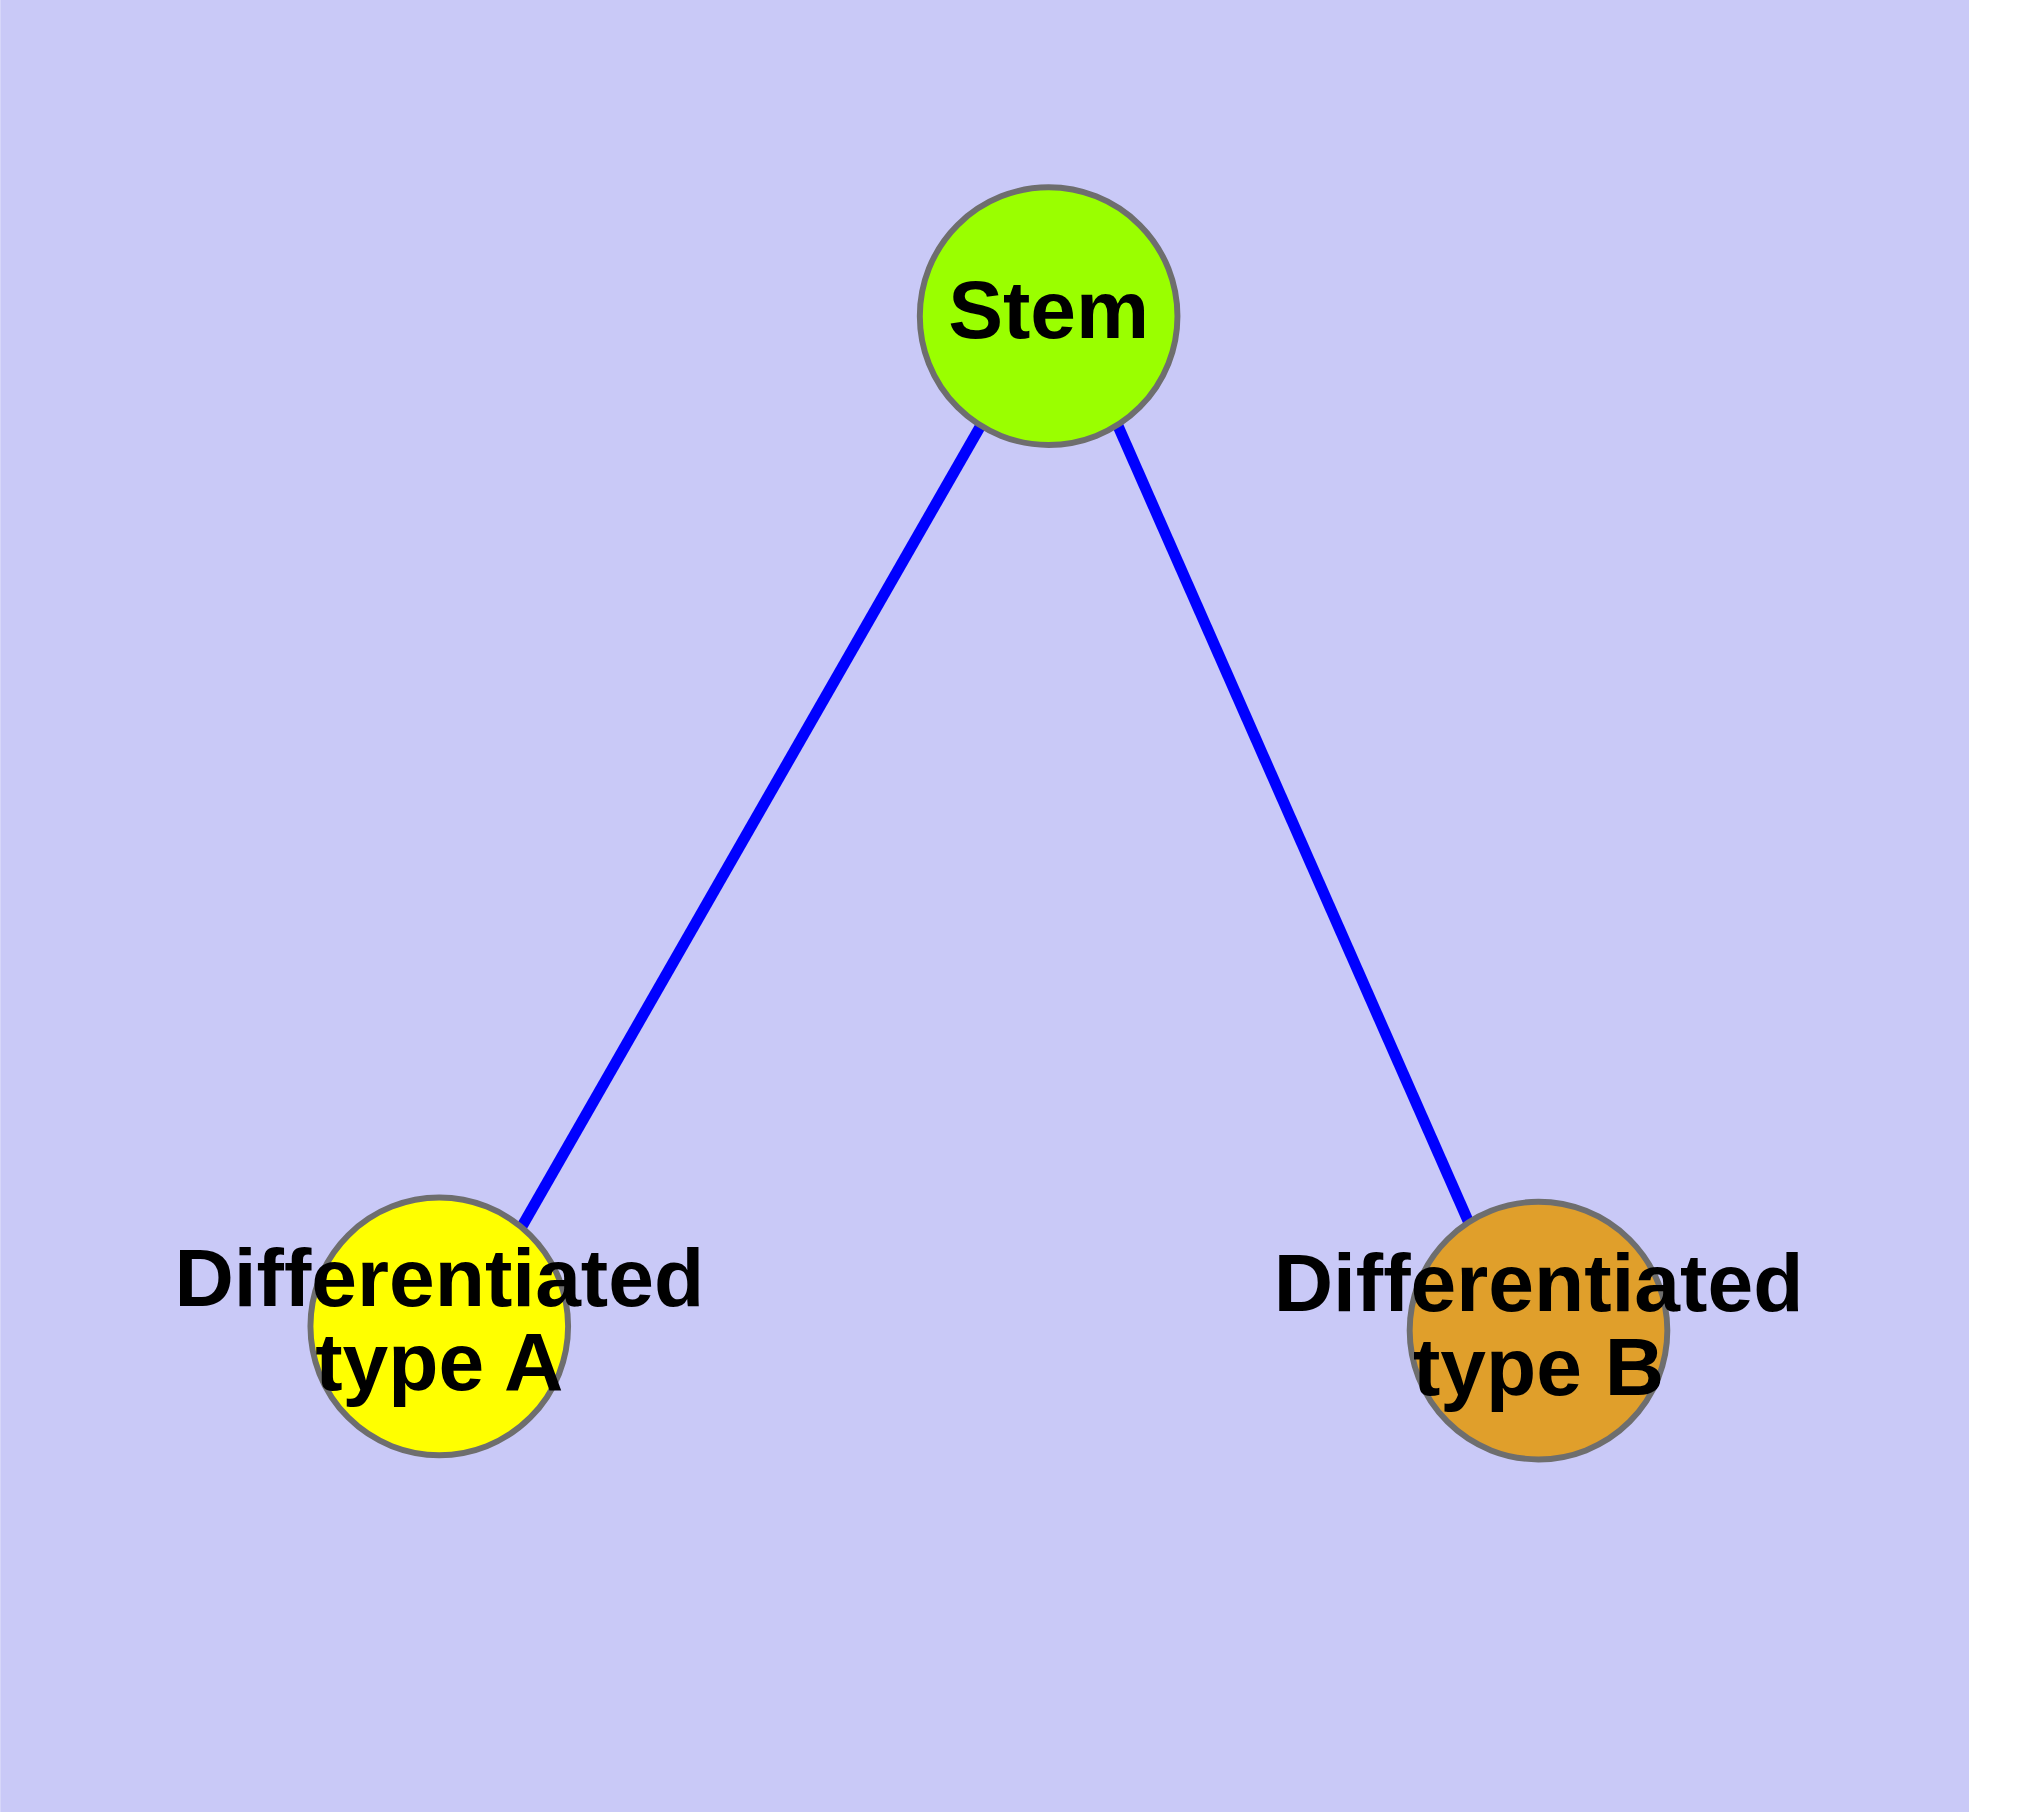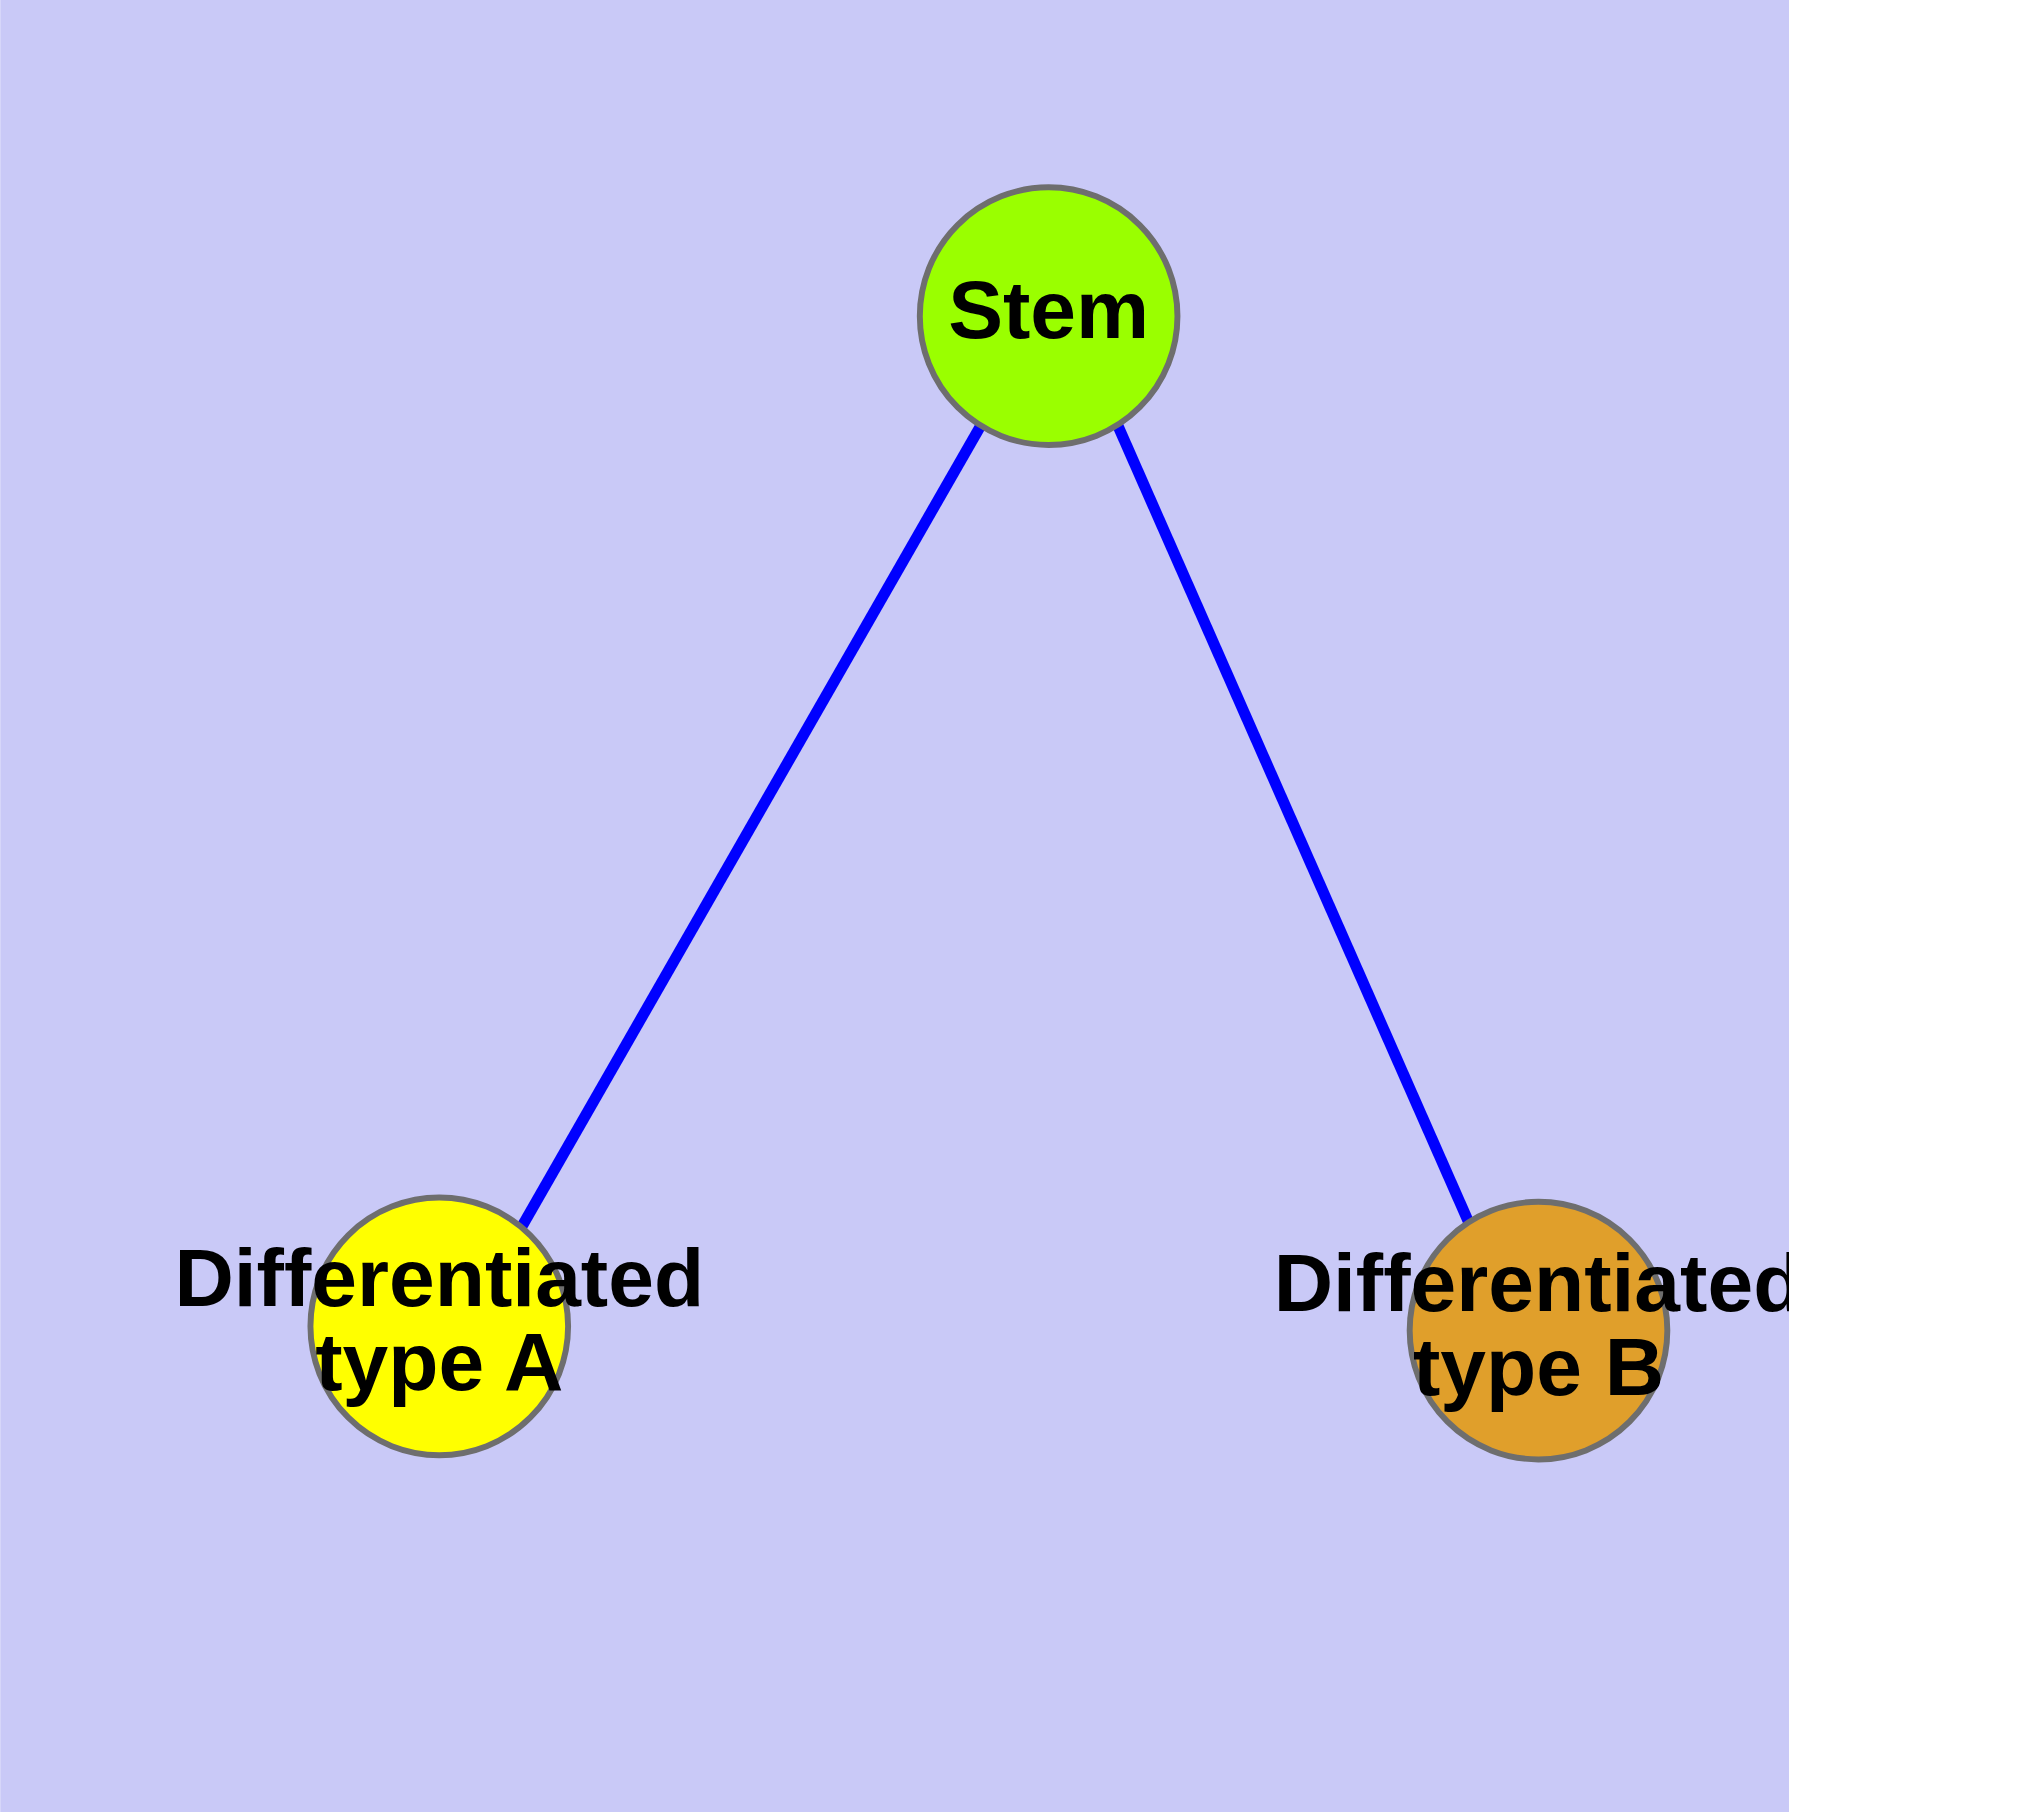--- a/index.html
+++ b/index.html
@@ -2,21 +2,21 @@
 <html style="font-size:13.6px"><head>
 <meta charset="utf-8">
 <style>
   html, body {
     margin: 0;
     padding: 0;
     background: #ffffff;
   }
   #canvas {
     position: relative;
-    width: 1789px;
+    width: 1969px;
     height: 1812px;
     overflow: hidden;
     font-family: "Liberation Sans", sans-serif;
   }
   #graph-svg {
     position: absolute;
     top: 0;
     left: 0;
     width: 2021px;
     height: 1812px;

